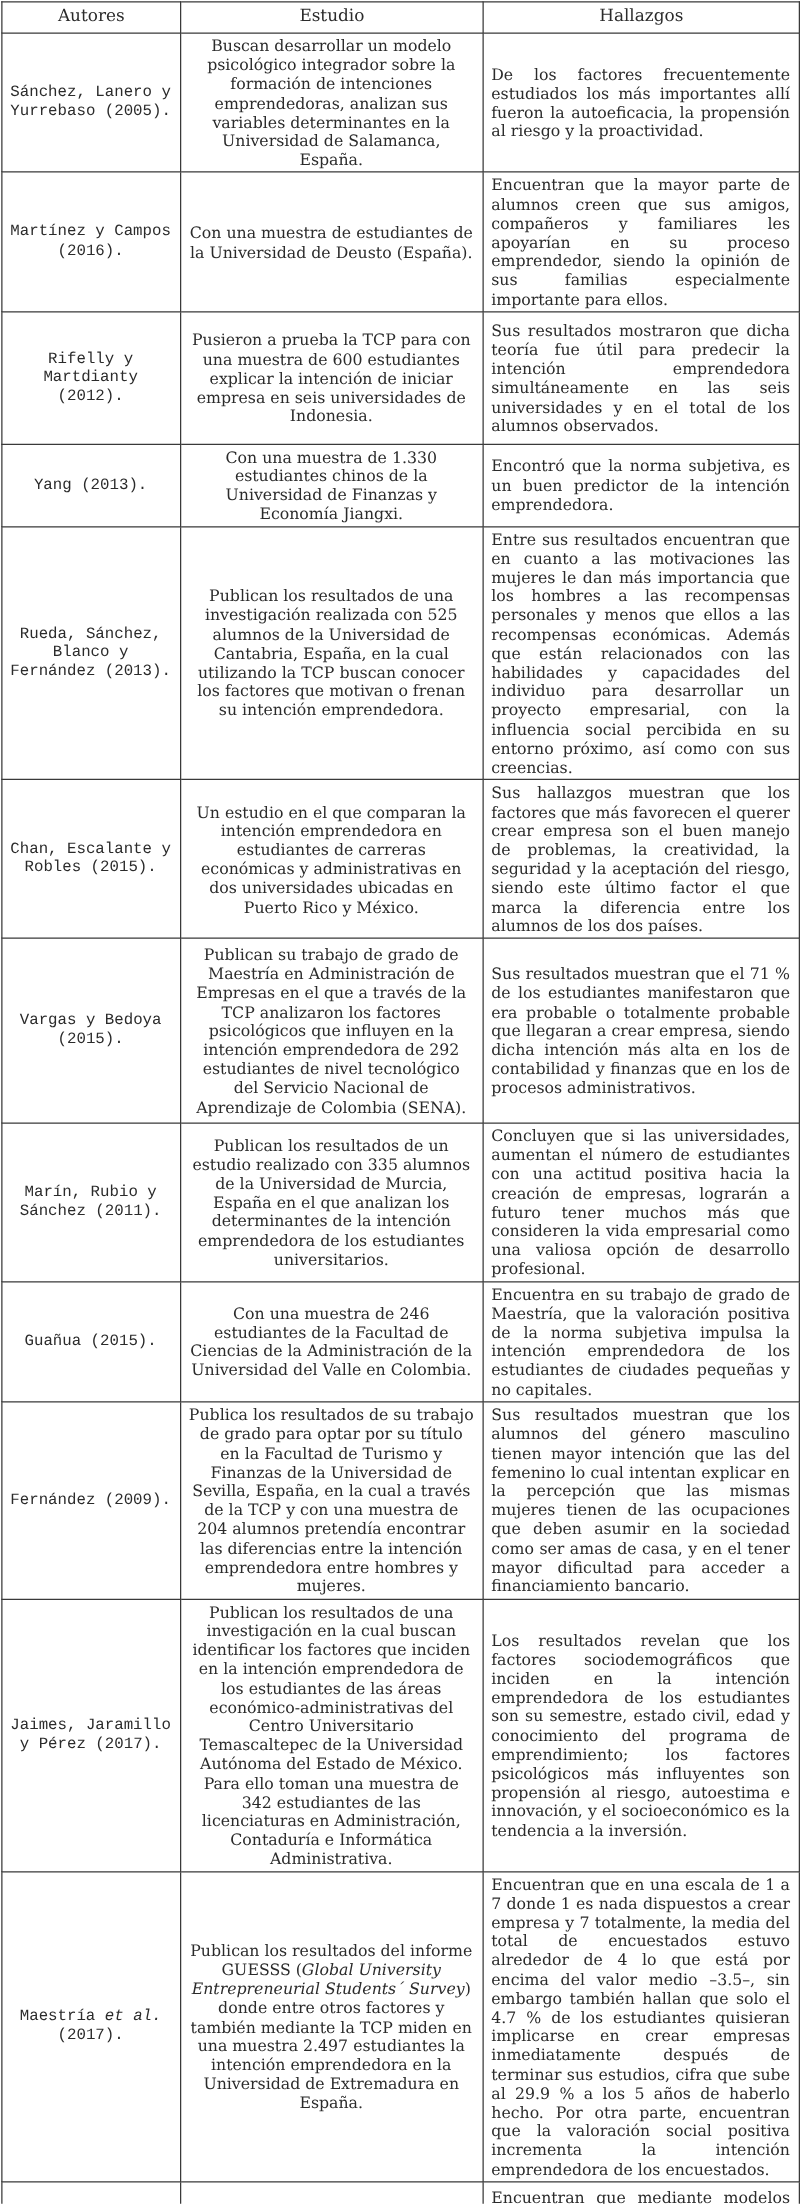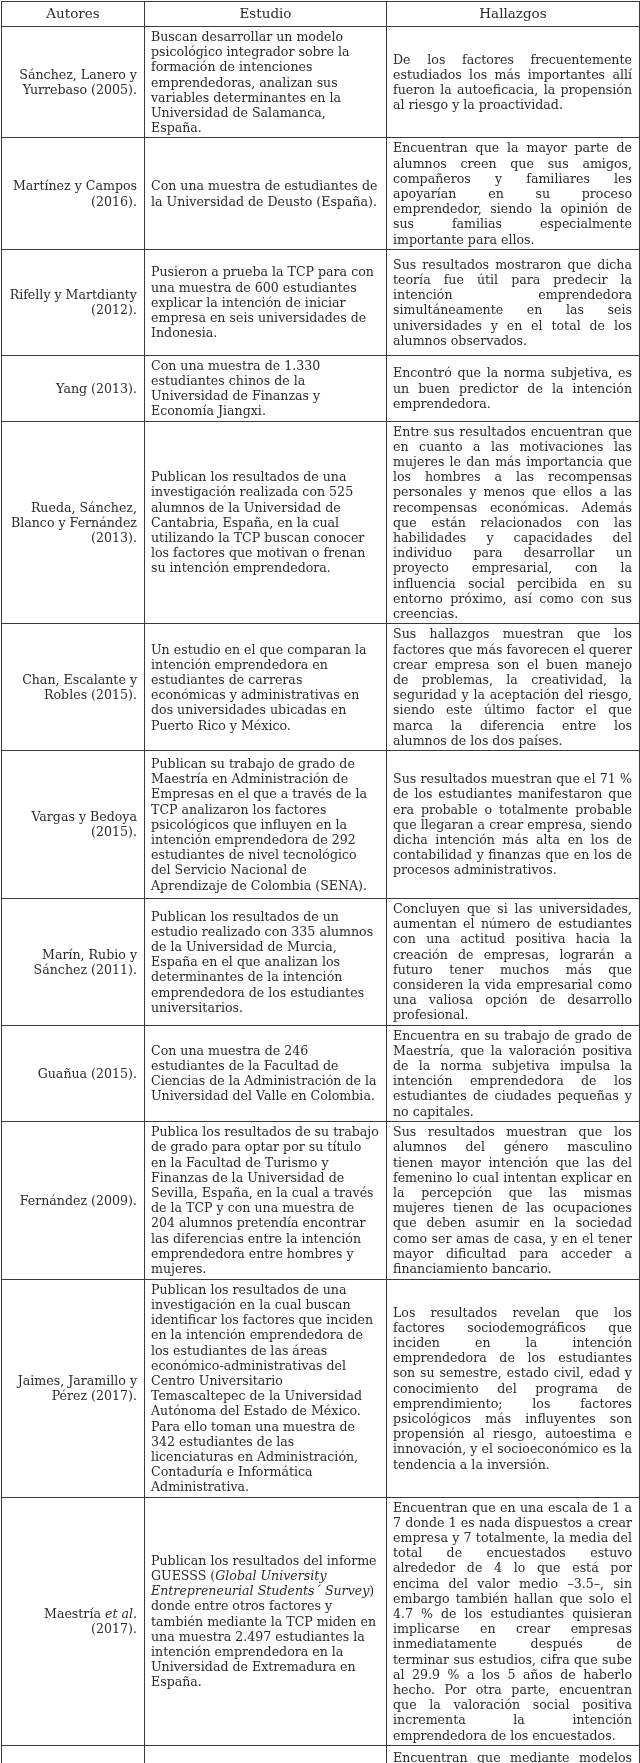--- a/index.html
+++ b/index.html
@@ -21,22 +21,22 @@
   }
   table.lit th {
     font-weight: normal;
     font-size: 13.5px;
     height: 20px;
     padding: 2px 4px;
   }
   col.c1 { width: 143px; }
   col.c2 { width: 242px; }
   col.c3 { width: 253px; }
-  td.autor { text-align: right; }
-  td.estudio { text-align: left; }
+  td.autor { text-align: center; font-family: Liberation Mono, monospace; }
+  td.estudio { text-align: center; }
   td.hallazgo { text-align: justify; }
   .it { font-style: italic; }
 </style>
 </head>
 <body>
 
 <table class="lit">
   <colgroup>
       <col class="c1">
       <col class="c2">

